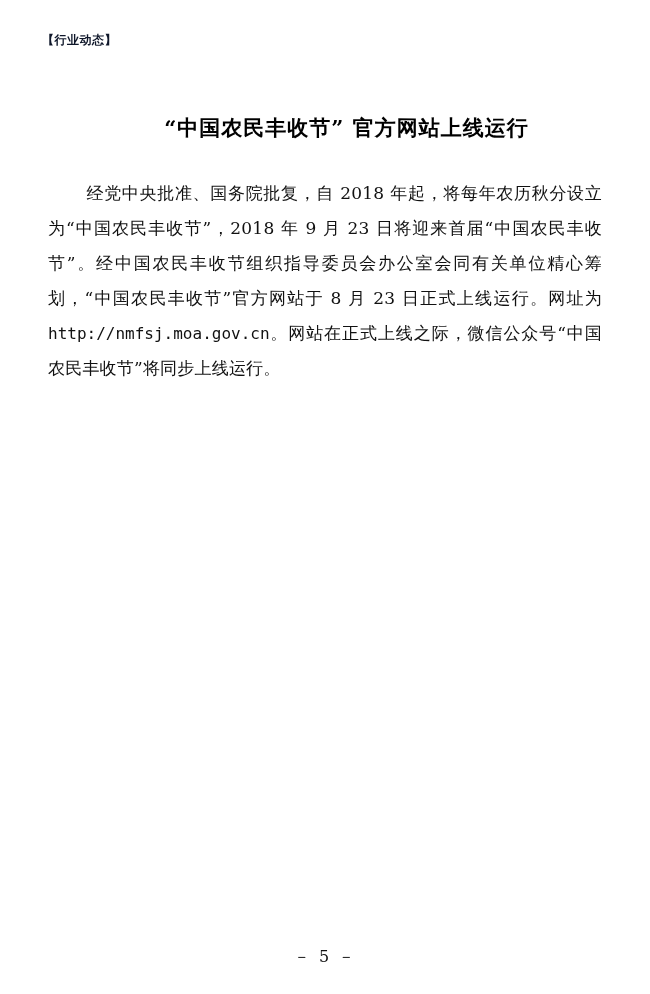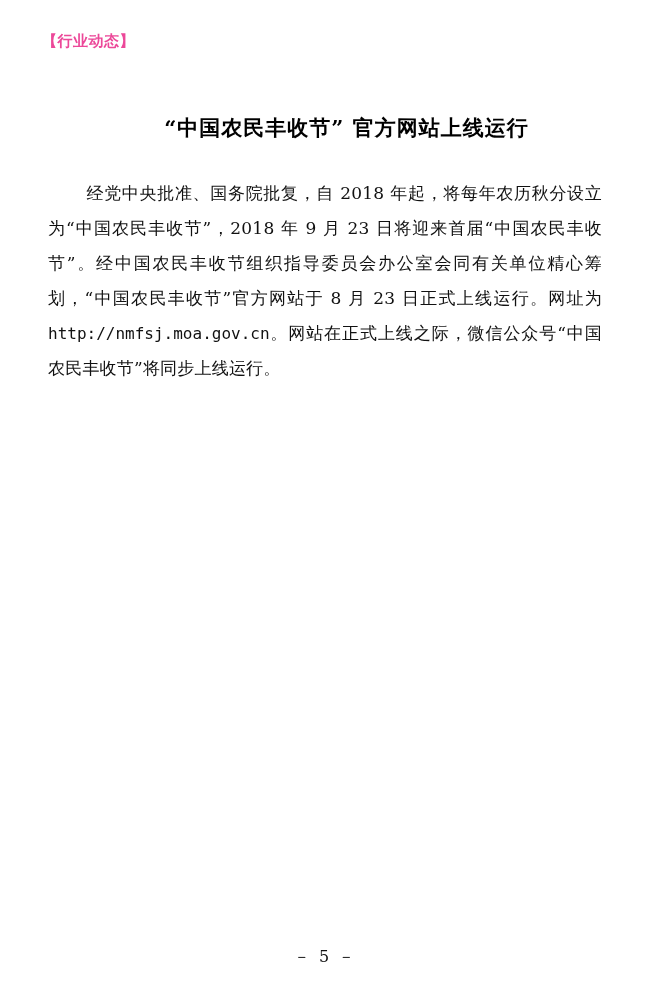--- a/index.html
+++ b/index.html
@@ -21,24 +21,24 @@
     top: 0;
     width: 650px;
     height: 994px;
     box-sizing: border-box;
   }
   .section-tag {
     position: absolute;
     left: 42px;
     top: 32px;
     font-family: Liberation Mono, monospace;
-    font-size: 15px;
+    font-size: 12px;
     font-weight: bold;
     letter-spacing: 0.5px;
-    color: #ec4899;
+    color: #0f172a;
     white-space: nowrap;
   }
   .doc-title {
     position: absolute;
     left: 0;
     right: 0;
     top: 100px;
     text-align: center;
     font-family: "DejaVu Serif", serif;
     font-size: 21px;

